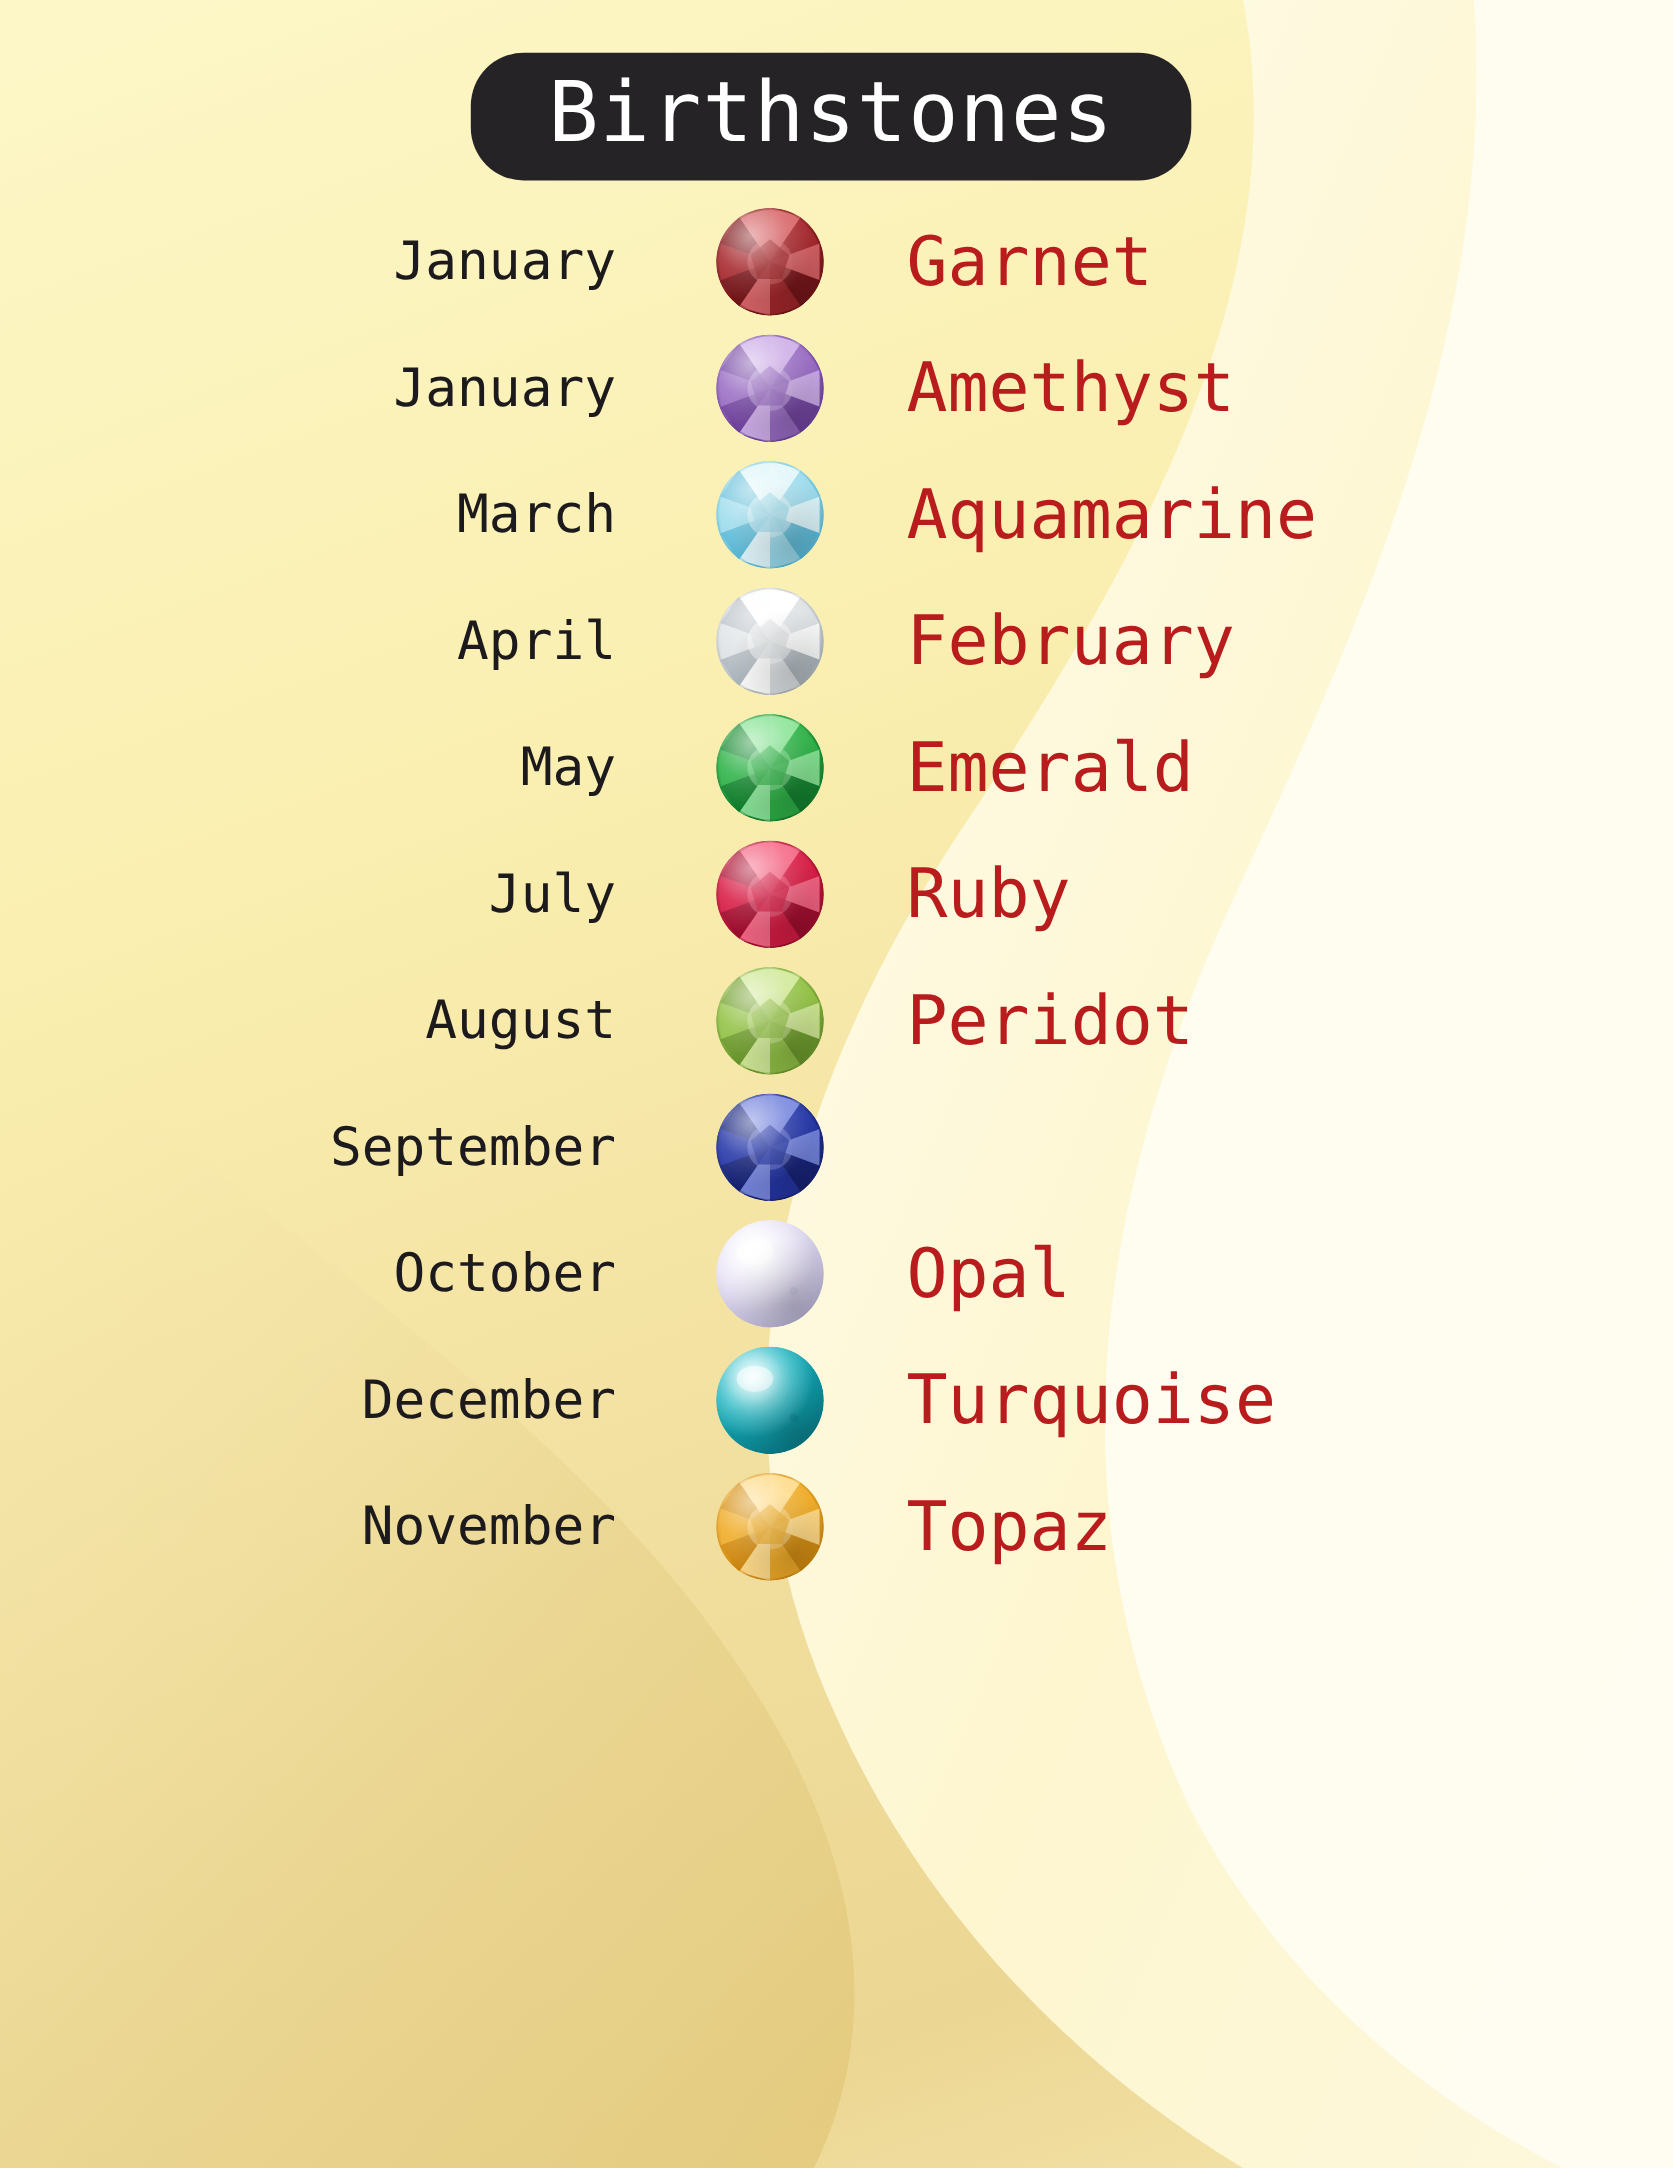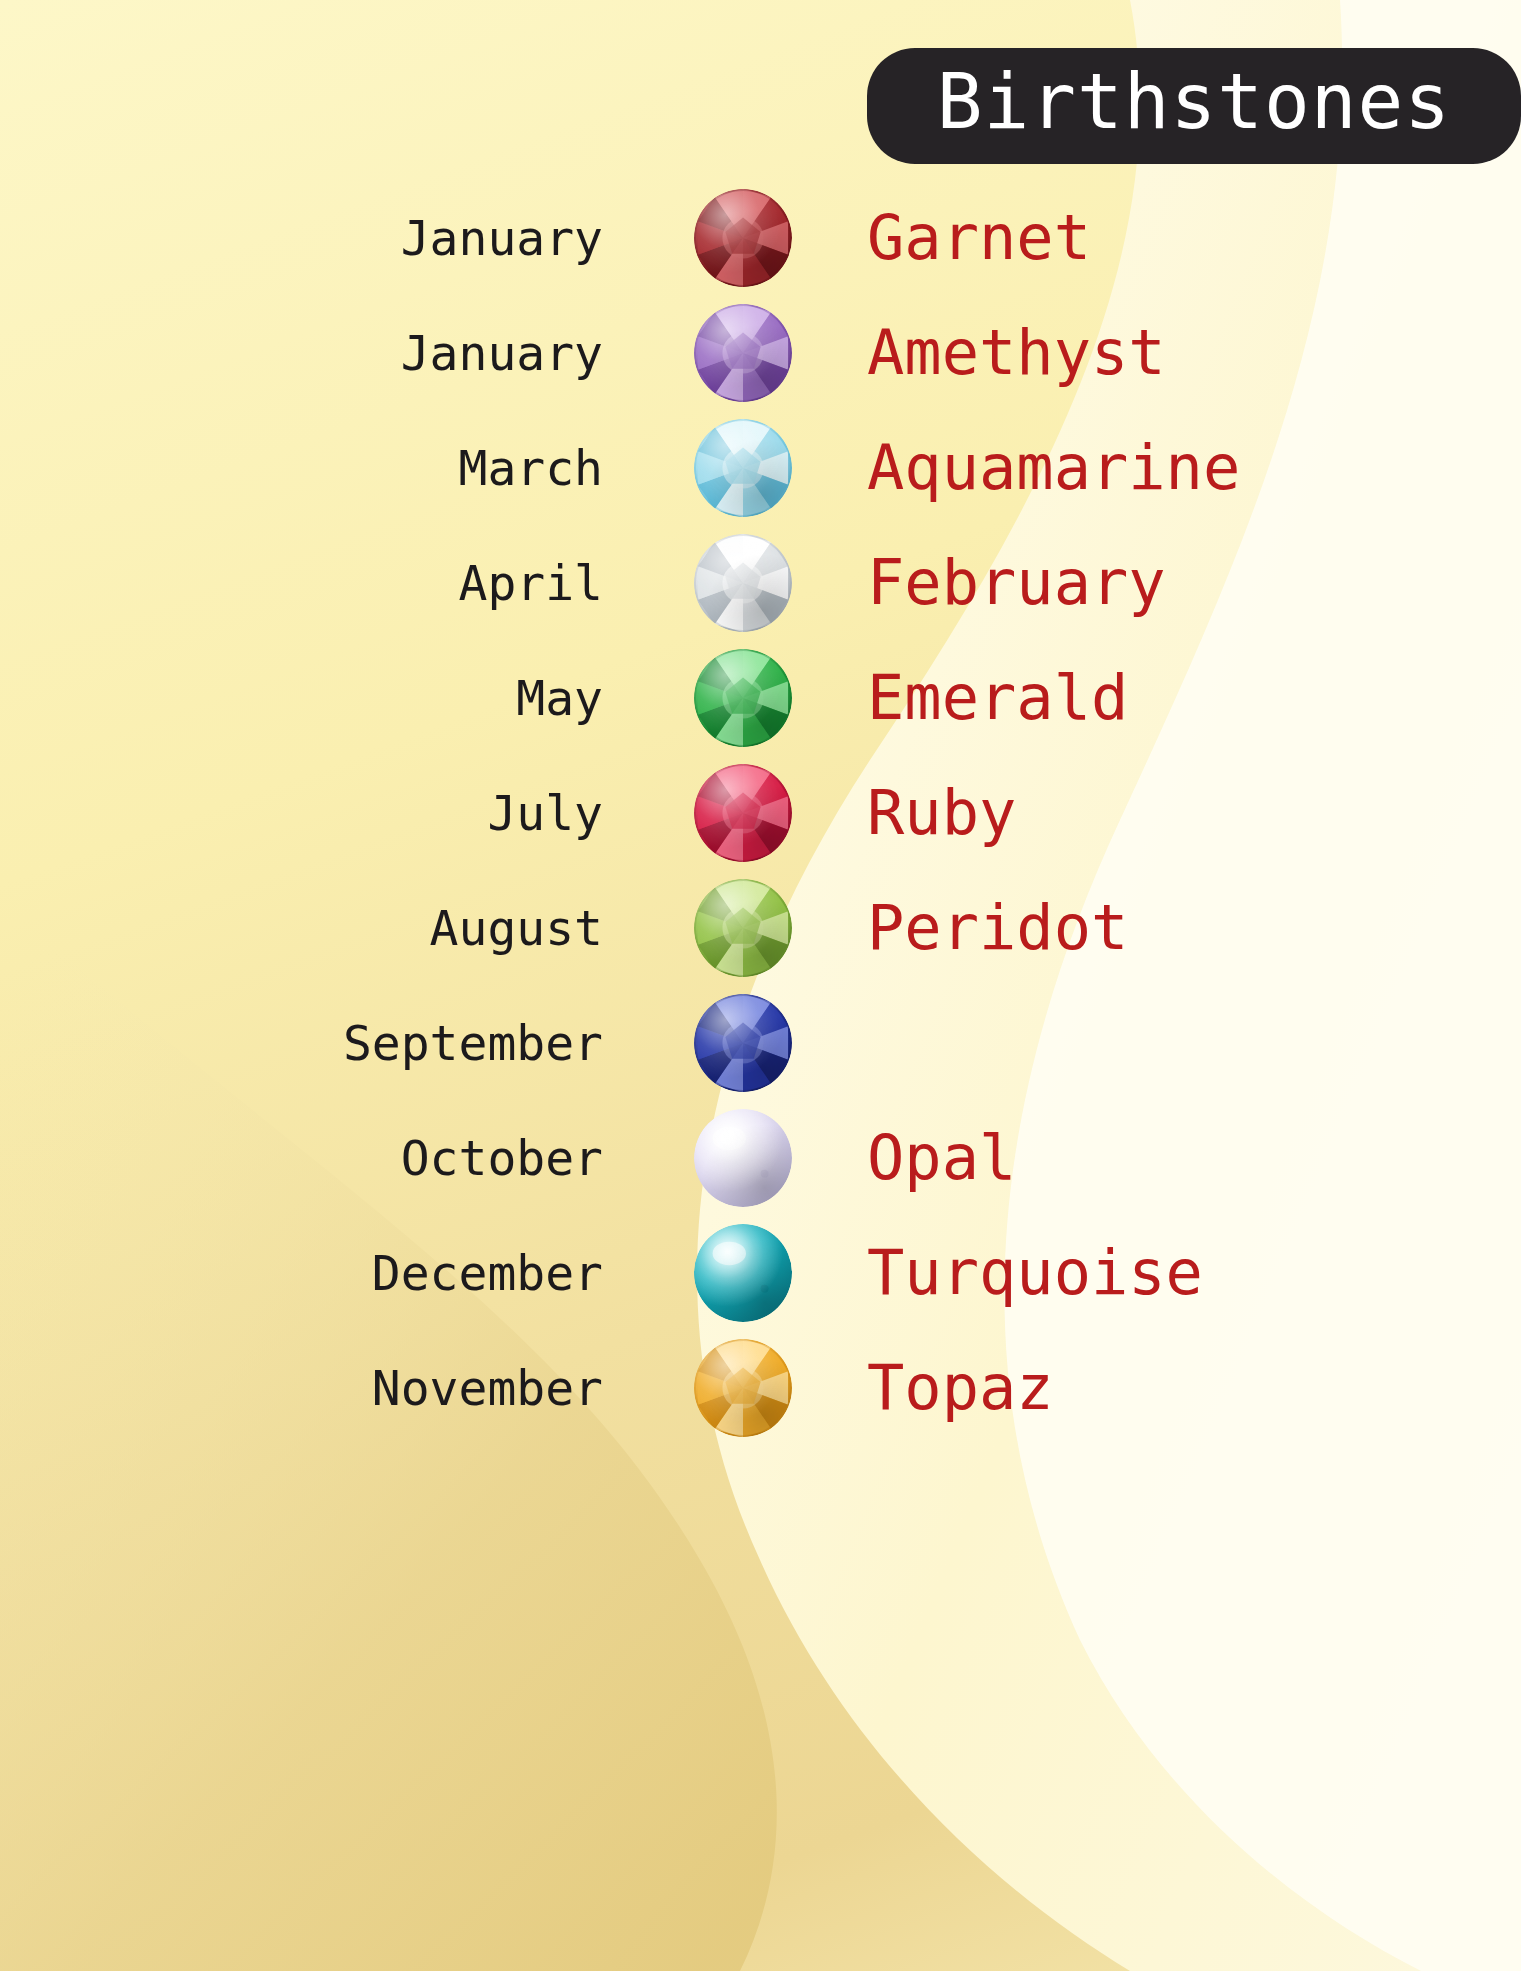--- a/index.html
+++ b/index.html
@@ -35,42 +35,41 @@
     display: block;
     width: 100%;
     height: 100%;
   }
 
   
   .title-wrap {
     position: absolute;
     top: 48px;
     left: 0;
-    right: 0;
+    right: 10px;
     display: flex;
-    justify-content: flex-end;
+    justify-content: center;
   }
   .title-pill {
     background: #262326;
     color: #ffffff;
     border-radius: 48px;
     padding: 16px 70px 24px 70px;
     font-size: 76px;
     line-height: 1;
     letter-spacing: 1px;
     font-family: "DejaVu Sans Mono", monospace;
   }
 
   
   .list {
     position: absolute;
     top: 180px;
     left: 0;
     width: 1255px;
-    padding-left: 43px;
   }
   .row {
     display: grid;
     grid-template-columns: 620px 160px 1fr;
     align-items: center;
     height: 115px;
   }
   .month {
     text-align: right;
     padding-right: 60px;

